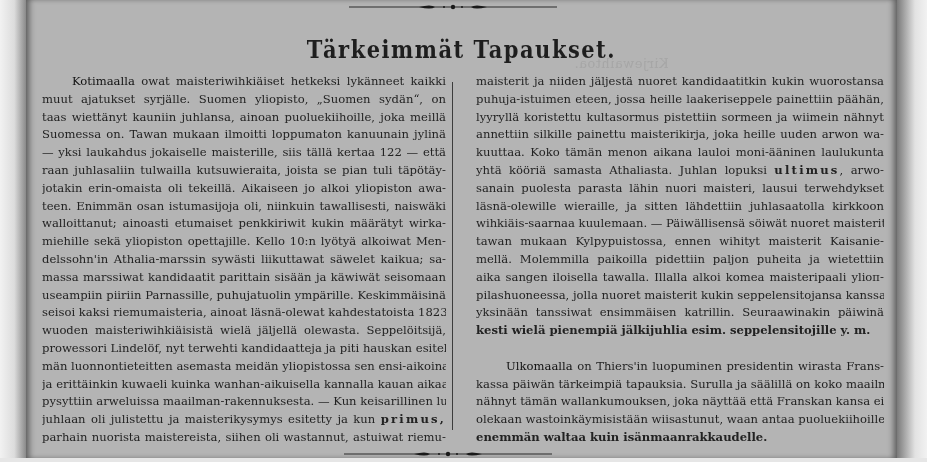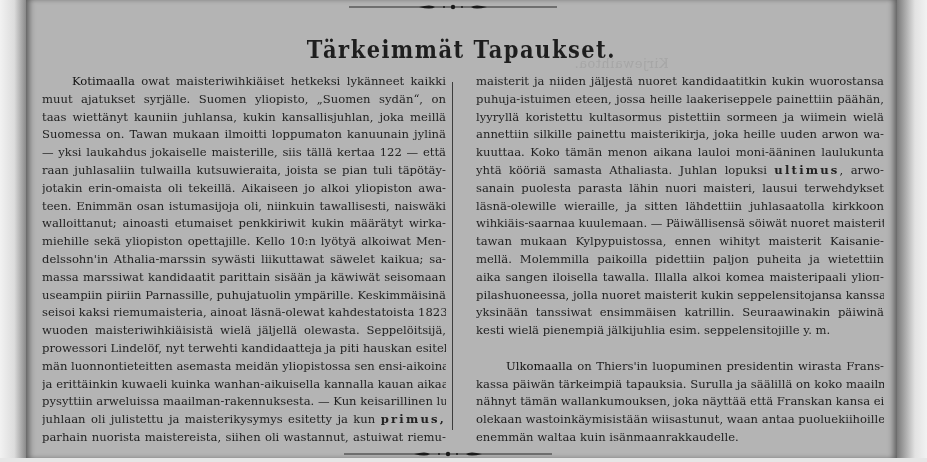--- a/index.html
+++ b/index.html
@@ -49,21 +49,21 @@
     font-size: 11.6px; color: #222;
     line-height: 17.8px;
   }
   .col-left { left: 42px; width: 404px; }
   .col-right { left: 476px; width: 408px; }
   .line {
     display: block; white-space: nowrap;
     text-align: justify; text-align-last: justify;
     height: 17.8px; overflow: hidden;
   }
-  .line.last { text-align-last: left; }
+  .line.last { text-align-last: left; font-weight: bold; }
   .line.indent { padding-left: 30px; }
   .lead { font-weight: normal; color: #111; }
   .spaced { letter-spacing: 2.2px; font-weight: bold; }
   .gap { height: 17.8px; }
   .col-rule {
     position: absolute; left: 452px; top: 82px; width: 1px; height: 348px;
     background: #3c3c3c;
   }
 </style>
 </head>
@@ -85,21 +85,21 @@
     <circle cx="95" cy="4" r="1" fill="#1a1a1a"></circle>
     <circle cx="113" cy="4" r="1" fill="#1a1a1a"></circle>
   </svg>
 </div>
 
 <div class="title">Tärkeimmät Tapaukset.</div>
 
 <div class="column col-left">
   <span class="line indent"><span class="lead">Kotimaalla</span><span> owat maisteriwihkiäiset hetkeksi lykänneet kaikki</span></span>
   <span class="line">muut ajatukset syrjälle. Suomen yliopisto, „Suomen sydän“, on</span>
-  <span class="line">taas wiettänyt kauniin juhlansa, kukin kansallisjuhlan, joka meillä</span>
+  <span class="line">taas wiettänyt kauniin juhlansa, ainoan puoluekiihoille, joka meillä</span>
   <span class="line">Suomessa on. Tawan mukaan ilmoitti loppumaton kanuunain jylinä</span>
   <span class="line">— yksi laukahdus jokaiselle maisterille, siis tällä kertaa 122 — että</span>
   <span class="line">raan juhlasaliin tulwailla kutsuwieraita, joista se pian tuli täpötäy-</span>
   <span class="line">jotakin erin-omaista oli tekeillä. Aikaiseen jo alkoi yliopiston awa-</span>
   <span class="line">teen. Enimmän osan istumasijoja oli, niinkuin tawallisesti, naiswäki</span>
   <span class="line">walloittanut; ainoasti etumaiset penkkiriwit kukin määrätyt wirka-</span>
   <span class="line">miehille sekä yliopiston opettajille. Kello 10:n lyötyä alkoiwat Men-</span>
   <span class="line">delssohn'in Athalia-marssin sywästi liikuttawat säwelet kaikua; sa-</span>
   <span class="line">massa marssiwat kandidaatit parittain sisään ja käwiwät seisomaan</span>
   <span class="line">useampiin piiriin Parnassille, puhujatuolin ympärille. Keskimmäisinä</span>
@@ -111,21 +111,21 @@
   <span class="line">pysyttiin arweluissa maailman-rakennuksesta. — Kun keisarillinen lupa</span>
   <span class="line"><span>juhlaan oli julistettu ja maisterikysymys esitetty ja kun </span><span class="spaced">primus,</span></span>
   <span class="line">parhain nuorista maistereista, siihen oli wastannut, astuiwat riemu-</span>
 </div>
 
 <div class="col-rule"></div>
 
 <div class="column col-right">
   <span class="line">maisterit ja niiden jäljestä nuoret kandidaatitkin kukin wuorostansa</span>
   <span class="line">puhuja-istuimen eteen, jossa heille laakeriseppele painettiin päähän,</span>
-  <span class="line">lyyryllä koristettu kultasormus pistettiin sormeen ja wiimein wielä</span>
+  <span class="line">lyyryllä koristettu kultasormus pistettiin sormeen ja wiimein nähnyt</span>
   <span class="line">annettiin silkille painettu maisterikirja, joka heille uuden arwon wa-</span>
   <span class="line">kuuttaa. Koko tämän menon aikana lauloi moni-ääninen laulukunta</span>
   <span class="line"><span>yhtä kööriä samasta Athaliasta. Juhlan lopuksi </span><span class="spaced">ultimus</span><span>, arwo-</span></span>
   <span class="line">sanain puolesta parasta lähin nuori maisteri, lausui terwehdykset</span>
   <span class="line">läsnä-olewille wieraille, ja sitten lähdettiin juhlasaatolla kirkkoon</span>
   <span class="line">wihkiäis-saarnaa kuulemaan. — Päiwällisensä söiwät nuoret maisterit</span>
   <span class="line">tawan mukaan Kylpypuistossa, ennen wihityt maisterit Kaisanie-</span>
   <span class="line">mellä. Molemmilla paikoilla pidettiin paljon puheita ja wietettiin</span>
   <span class="line">aika sangen iloisella tawalla. Illalla alkoi komea maisteripaali ylioп-</span>
   <span class="line">pilashuoneessa, jolla nuoret maisterit kukin seppelensitojansa kanssa</span>

